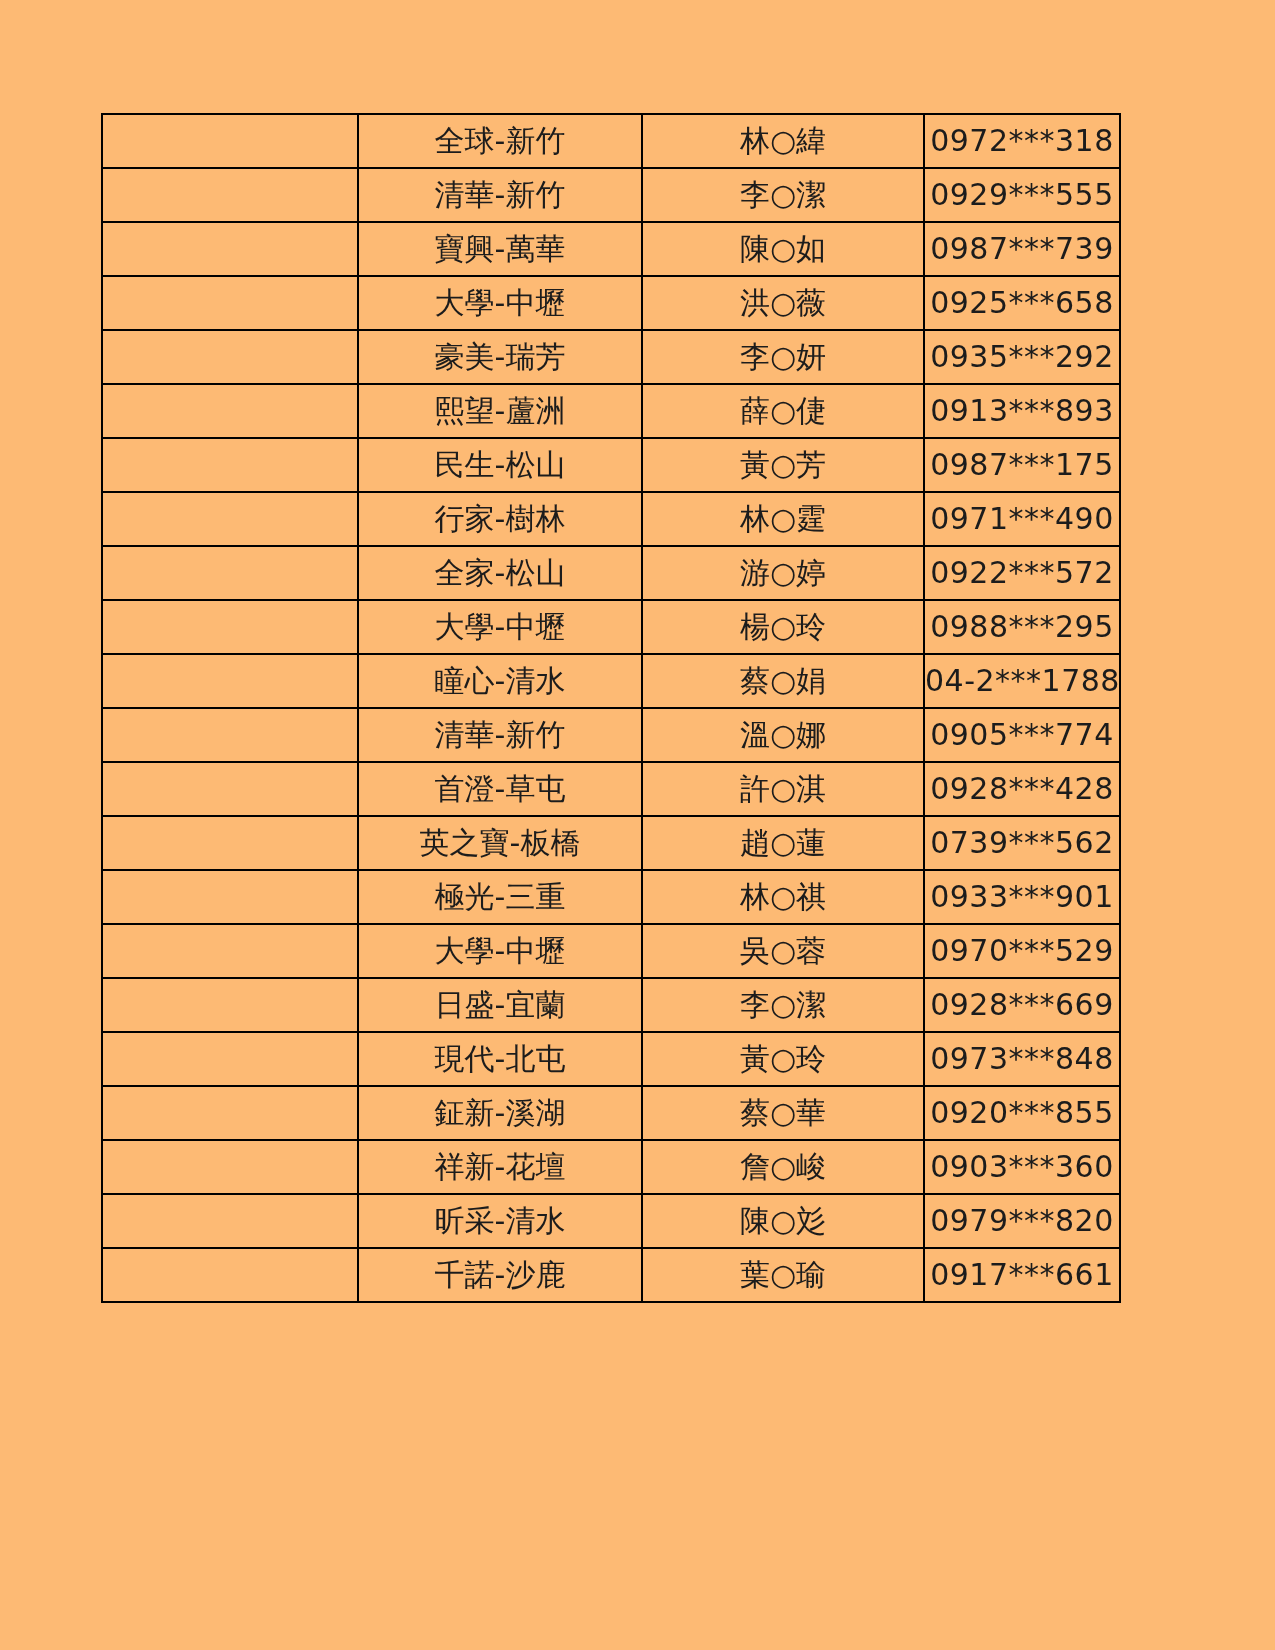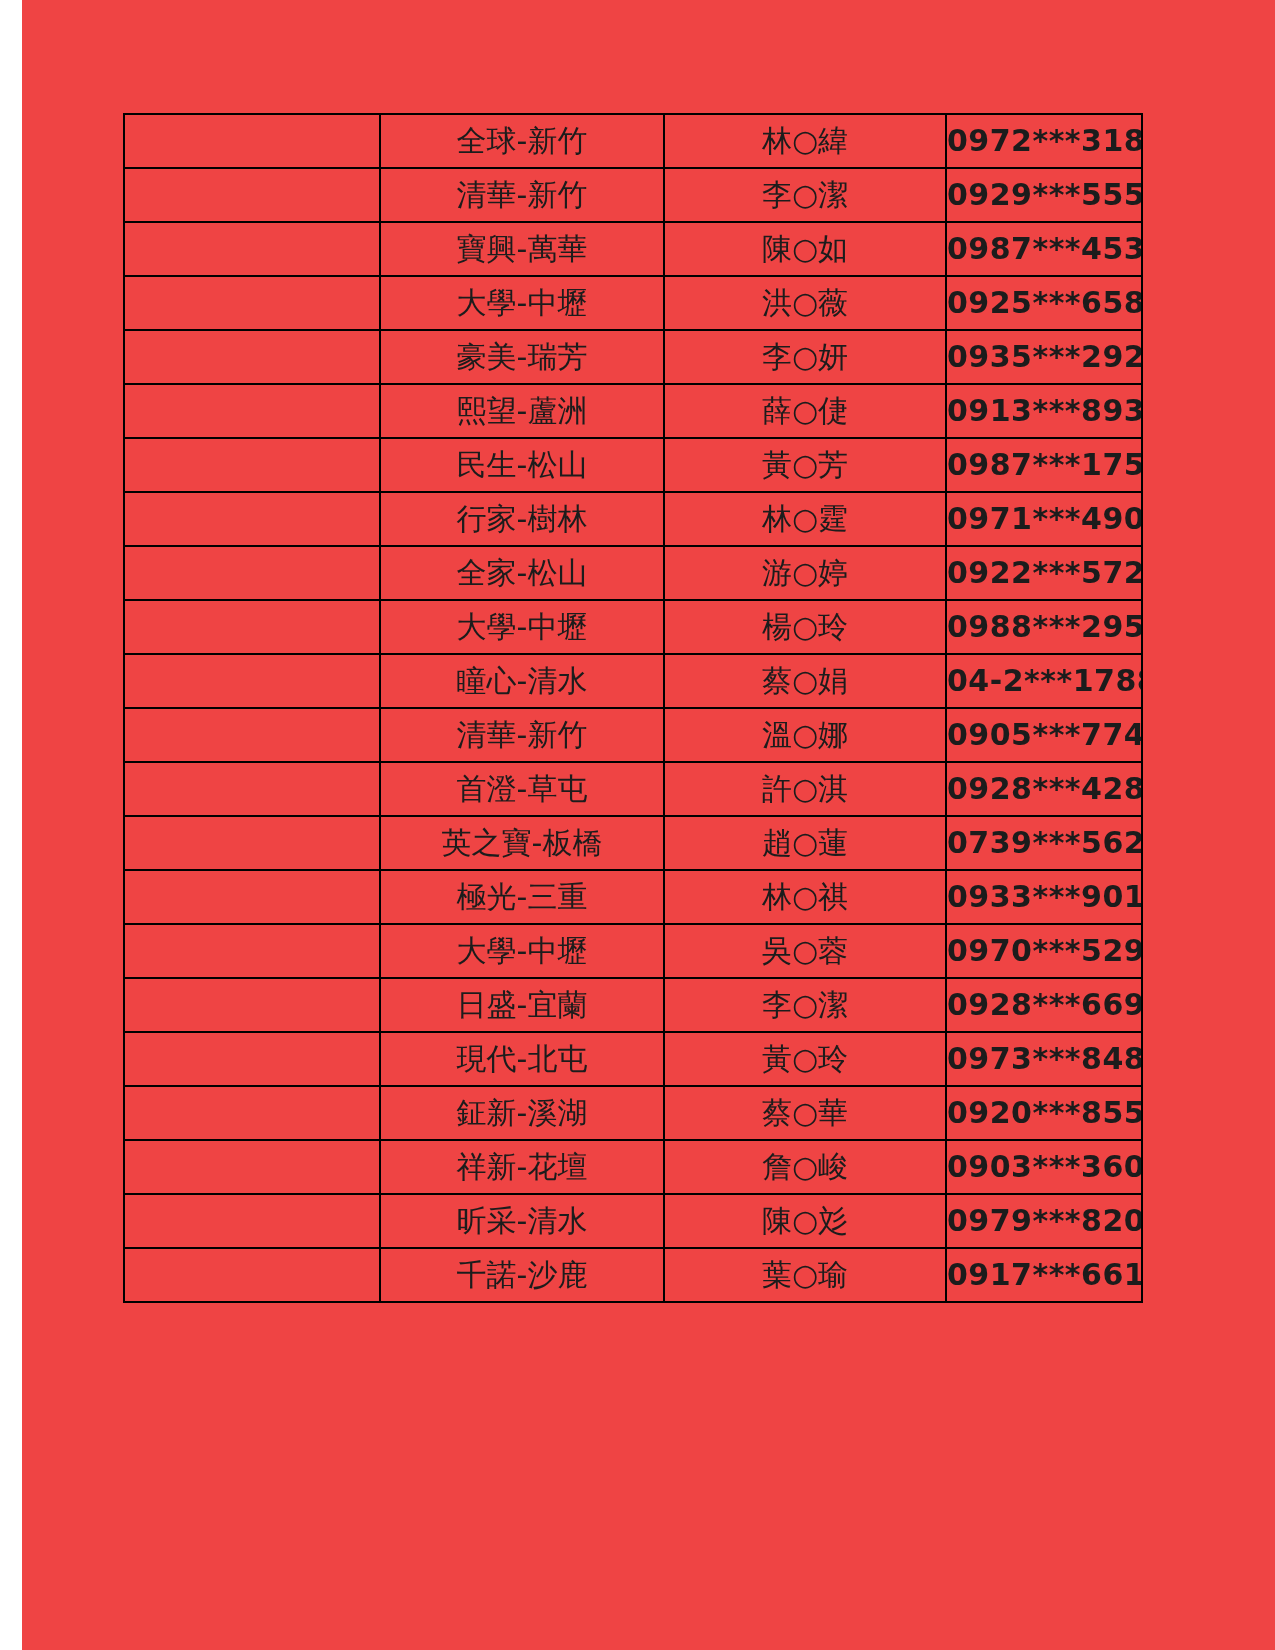--- a/index.html
+++ b/index.html
@@ -10,22 +10,21 @@
   body {
     position: relative;
     width: 1275px;
     height: 1650px;
     font-family: "DejaVu Sans", "Liberation Sans", sans-serif;
     color: #1c1c1c;
   }
   .page {
     position: absolute;
     inset: 0;
-    background: #ef4444;
-    margin-left: 22px;
+    background: #fdba74;
   }
   table.contact-table {
     position: absolute;
     left: 101px;
     top: 113px;
     border-collapse: collapse;
     table-layout: fixed;
     width: 1018px;
   }
   table.contact-table td {
@@ -36,21 +35,20 @@
     vertical-align: middle;
     font-size: 30px;
     line-height: 1;
     white-space: nowrap;
     overflow: hidden;
     color: #1c1c1c;
   }
   td.phone-cell {
     font-size: 29px;
     letter-spacing: 0.5px;
-    font-weight: bold;
   }
   col.col-blank { width: 256px; }
   col.col-store { width: 284px; }
   col.col-name  { width: 282px; }
   col.col-phone { width: 196px; }
 </style>
 </head>
 <body>
 
 <div class="page">
@@ -73,21 +71,21 @@
     <td class="blank-cell"></td>
     <td class="store-cell">清華-新竹</td>
     <td class="name-cell">李○潔</td>
     <td class="phone-cell">0929***555</td>
   </tr>
 
   <tr>
     <td class="blank-cell"></td>
     <td class="store-cell">寶興-萬華</td>
     <td class="name-cell">陳○如</td>
-    <td class="phone-cell">0987***453</td>
+    <td class="phone-cell">0987***739</td>
   </tr>
 
   <tr>
     <td class="blank-cell"></td>
     <td class="store-cell">大學-中壢</td>
     <td class="name-cell">洪○薇</td>
     <td class="phone-cell">0925***658</td>
   </tr>
 
   <tr>

